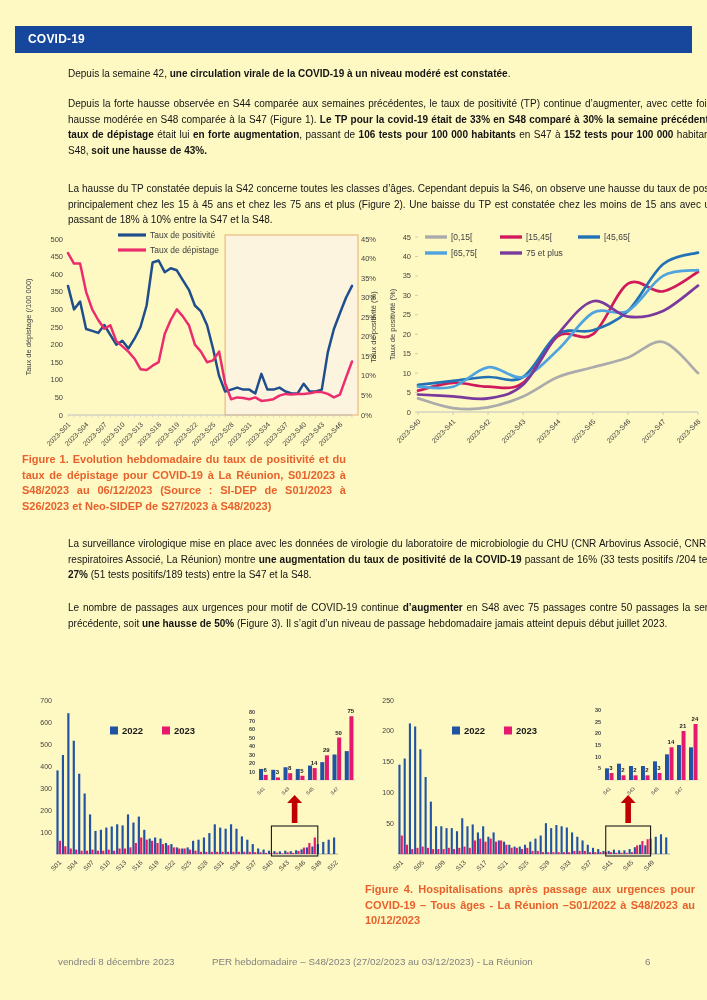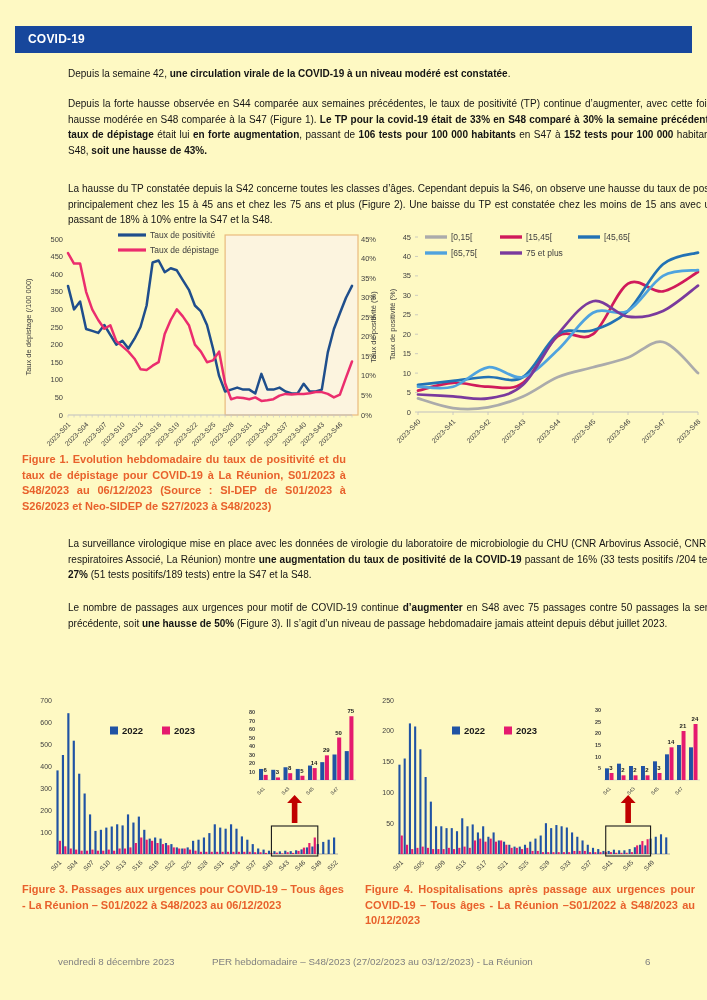--- a/index.html
+++ b/index.html
@@ -528,21 +528,20 @@
         <text x="326.96" y="29" font-size="6" fill="#1a1a1a" text-anchor="middle" font-weight="bold">24</text>
         <text x="243.2" y="97" font-size="5" fill="#3f3f3f" text-anchor="end" transform="rotate(-45 243.2 97)">S41</text>
         <text x="267.2" y="97" font-size="5" fill="#3f3f3f" text-anchor="end" transform="rotate(-45 267.2 97)">S43</text>
         <text x="291.2" y="97" font-size="5" fill="#3f3f3f" text-anchor="end" transform="rotate(-45 291.2 97)">S45</text>
         <text x="315.2" y="97" font-size="5" fill="#3f3f3f" text-anchor="end" transform="rotate(-45 315.2 97)">S47</text>
         <rect x="237.73076923076923" y="134" width="44.84615384615385" height="30" fill="none" stroke="#1a1a1a" stroke-width="1.1"></rect>
         <path d="M257.3538461538461,131 L257.3538461538461,111 L252.65384615384613,111 L260.15384615384613,103 L267.65384615384613,111 L262.95384615384614,111 L262.95384615384614,131 Z" fill="#C00000"></path>
       </svg>
   </div>
 
-  <div class="caption" style="left:22px;top:882px;width:322px">Figure 3. Passages aux urgences pour COVID-19 – Tous âges - La Réunion – S01/2022 à S48/2023 au 06/12/2023</div>
   <div class="caption" style="left:365px;top:882px;width:330px">Figure 4. Hospitalisations après passage aux urgences pour COVID-19 – Tous âges - La Réunion –S01/2022 à S48/2023 au 10/12/2023</div>
 
   <div class="footer">
     <span class="f-date">vendredi 8 décembre 2023</span>
     <span class="f-center">PER hebdomadaire – S48/2023 (27/02/2023 au 03/12/2023) - La Réunion</span>
     <span class="f-page">6</span>
   </div>
 
 </div>
 

